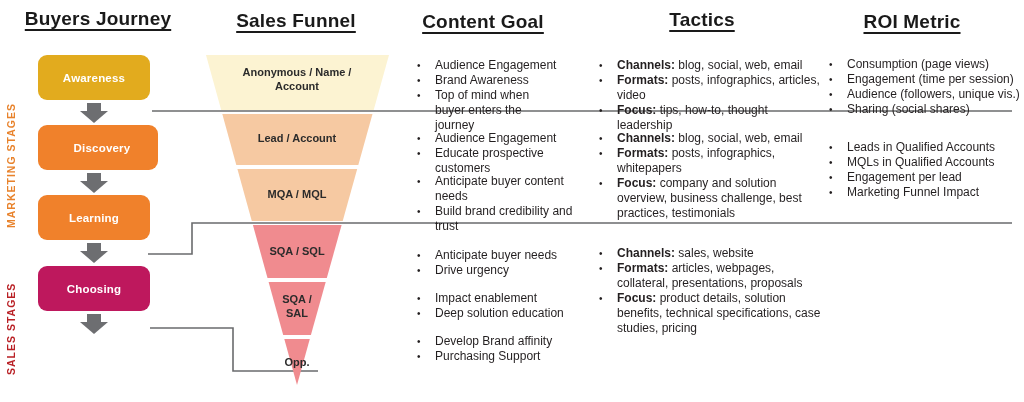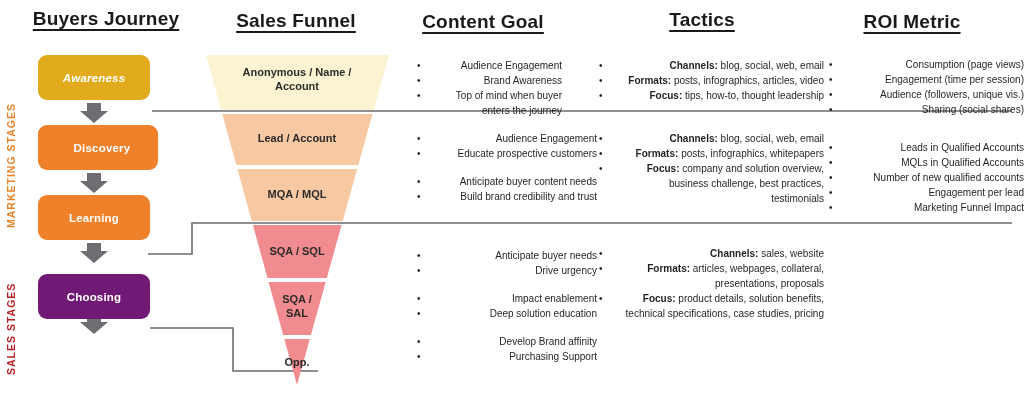--- a/index.html
+++ b/index.html
@@ -22,21 +22,21 @@
     writing-mode:vertical-rl;transform:rotate(180deg);
     font-size:10.5px;font-weight:700;letter-spacing:1px;white-space:nowrap;
   }
   .side-label.marketing{top:95px;height:142px;color:#e8822b;}
   .side-label.sales{top:276px;height:106px;color:#b92025;}
   .funnel-label{
     position:absolute;text-align:center;font-weight:700;font-size:11px;color:#2b2b2b;line-height:13.5px;
   }
   ul.bullets{
     position:absolute;margin:0;padding:0;list-style:none;
-    font-size:10px;line-height:15px;color:#231f20;text-align:right;
+    font-size:12px;line-height:15px;color:#231f20;
   }
   ul.bullets li{position:relative;padding-left:23px;}
   ul.bullets li::before{content:"\2022";position:absolute;left:5px;font-size:10px;}
   ul.bullets li b{font-weight:700;}
   .content-ul{width:185px;}
   .content-ul.narrow{width:150px;}
   .tactics-ul{width:230px;}
   .roi-ul{width:200px;}
 </style>
 </head>
@@ -68,33 +68,33 @@
     </g>
 
     <polygon points="206,55 389,55 373.7,110 221.2,110" fill="#fcf3d2"></polygon>
     <polygon points="222.3,114 372.5,114 358.3,165 236.3,165" fill="#f6c9a2"></polygon>
     <polygon points="237.4,169 357.2,169 342.7,221 251.8,221" fill="#f6c9a2"></polygon>
     <polygon points="252.9,225 341.6,225 326.8,278 267.5,278" fill="#f08b8f"></polygon>
     <polygon points="268.6,282 325.7,282 310.9,335 283.2,335" fill="#f08b8f"></polygon>
     <polygon points="284.3,339 309.8,339 297,385" fill="#f08b8f"></polygon>
   </svg>
 
-  <div class="col-header" style="left:21px;top:8px;">Buyers Journey</div>
+  <div class="col-header" style="left:13px;top:8px;">Buyers Journey</div>
   <div class="col-header" style="left:211px;top:10px;">Sales Funnel</div>
   <div class="col-header" style="left:398px;top:11px;">Content Goal</div>
   <div class="col-header" style="left:617px;top:9px;">Tactics</div>
   <div class="col-header" style="left:827px;top:11px;">ROI Metric</div>
 
   <div class="side-label marketing">MARKETING STAGES</div>
   <div class="side-label sales">SALES STAGES</div>
 
-  <div class="stage-box" style="top: 55px; background: rgb(226, 171, 30); font-style: italic;">Awareness</div>
+  <div class="stage-box" style="top: 55px; background: rgb(226, 171, 30);">Awareness</div>
   <div class="stage-box" style="top: 125px; background: rgb(240, 129, 43); padding-left: 8px;">Discovery</div>
   <div class="stage-box" style="top: 195px; background: rgb(240, 129, 43);">Learning</div>
-  <div class="stage-box" style="top: 274px; background: #701a75;">Choosing</div>
+  <div class="stage-box" style="top: 266px; background: #be185d;">Choosing</div>
 
   <div class="funnel-label" style="left:235px;top:66px;width:124px;">Anonymous / Name / Account</div>
   <div class="funnel-label" style="left:227px;top:132px;width:140px;">Lead / Account</div>
   <div class="funnel-label" style="left:227px;top:188px;width:140px;">MQA / MQL</div>
   <div class="funnel-label" style="left:227px;top:245px;width:140px;">SQA / SQL</div>
   <div class="funnel-label" style="left:271px;top:293px;width:52px;">SQA / SAL</div>
   <div class="funnel-label" style="left:247px;top:356px;width:100px;">Opp.</div>
 
   <ul class="bullets content-ul narrow" style="left:412px;top:58px;">
       <li>Audience Engagement</li>
@@ -140,18 +140,17 @@
 
   <ul class="bullets roi-ul" style="left:824px;top:57px;">
       <li>Consumption (page views)</li>
       <li>Engagement (time per session)</li>
       <li>Audience (followers, unique vis.)</li>
       <li>Sharing (social shares)</li>
     </ul>
   <ul class="bullets roi-ul" style="left:824px;top:140px;">
       <li>Leads in Qualified Accounts</li>
       <li>MQLs in Qualified Accounts</li>
-      <li>Number of new qualified accounts</li>
       <li>Engagement per lead</li>
       <li>Marketing Funnel Impact</li>
     </ul>
 
 </div>
 
 </body></html>

